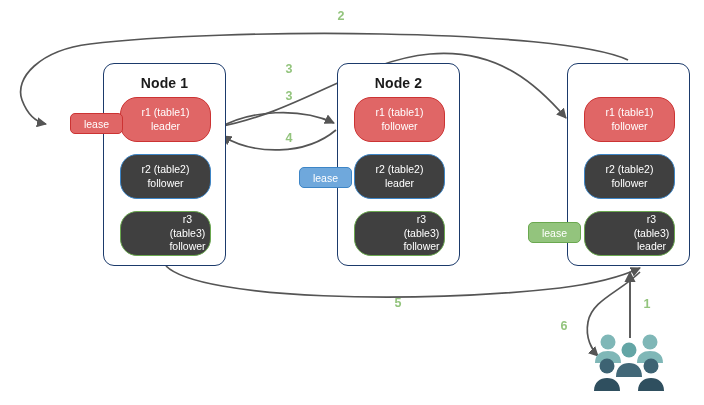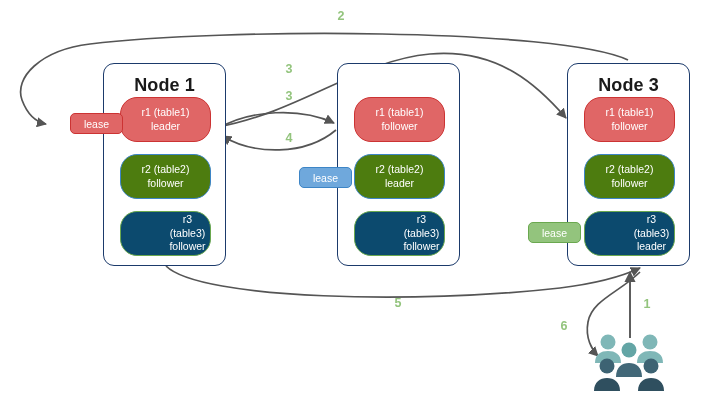--- a/index.html
+++ b/index.html
@@ -31,21 +31,21 @@
     border: 1.6px solid #1b3a6b;
     border-radius: 11px;
     background: #ffffff;
   }
   .node-title {
     position: absolute;
     left: 0;
     right: 0;
     top: 11px;
     text-align: center;
-    font-size: 18px;
+    font-size: 14px;
     font-weight: bold;
     color: #1a1a1a;
     letter-spacing: 0.1px;
   }
   .replica {
     position: absolute;
     left: 16px;
     width: 91px;
     height: 45px;
     box-sizing: border-box;
@@ -54,22 +54,22 @@
     flex-direction: column;
     align-items: center;
     justify-content: center;
     color: #ffffff;
     font-size: 10.5px;
     line-height: 13.5px;
     text-align: center;
   }
   .replica .l1, .replica .l2 { display: block; }
   .rep-r1 { background: #e06666; border: 1.4px solid #cc3333; }
-  .rep-r2 { background: #4d7c0f; border: 1.4px solid #3d85c6; }
-  .rep-r3 { background: #0c4a6e; border: 1.4px solid #6aa84f; padding-left: 44px; }
+  .rep-r2 { background: #404040; border: 1.4px solid #3d85c6; }
+  .rep-r3 { background: #404040; border: 1.4px solid #6aa84f; padding-left: 44px; }
   .lease {
     position: absolute;
     width: 53px;
     height: 21px;
     box-sizing: border-box;
     border-radius: 5px;
     display: flex;
     align-items: center;
     justify-content: center;
     color: #ffffff;
@@ -132,36 +132,36 @@
       <span class="l1">r2 (table2)</span>
       <span class="l2">follower</span>
     </div>
     <div class="replica rep-r3" style="top:147px;">
       <span class="l1">r3 (table3)</span>
       <span class="l2">follower</span>
     </div>
   </div>
 
   <div class="node-box" style="left:337px; top:63px; width:123px; height:203px;">
+    <div class="node-title">Node 2</div>
     <div class="replica rep-r1" style="top:33px;">
       <span class="l1">r1 (table1)</span>
       <span class="l2">follower</span>
     </div>
     <div class="replica rep-r2" style="top:90px;">
       <span class="l1">r2 (table2)</span>
       <span class="l2">leader</span>
     </div>
     <div class="replica rep-r3" style="top:147px;">
       <span class="l1">r3 (table3)</span>
       <span class="l2">follower</span>
     </div>
   </div>
 
   <div class="node-box" style="left:567px; top:63px; width:123px; height:203px;">
-    <div class="node-title">Node 3</div>
     <div class="replica rep-r1" style="top:33px;">
       <span class="l1">r1 (table1)</span>
       <span class="l2">follower</span>
     </div>
     <div class="replica rep-r2" style="top:90px;">
       <span class="l1">r2 (table2)</span>
       <span class="l2">follower</span>
     </div>
     <div class="replica rep-r3" style="top:147px;">
       <span class="l1">r3 (table3)</span>

